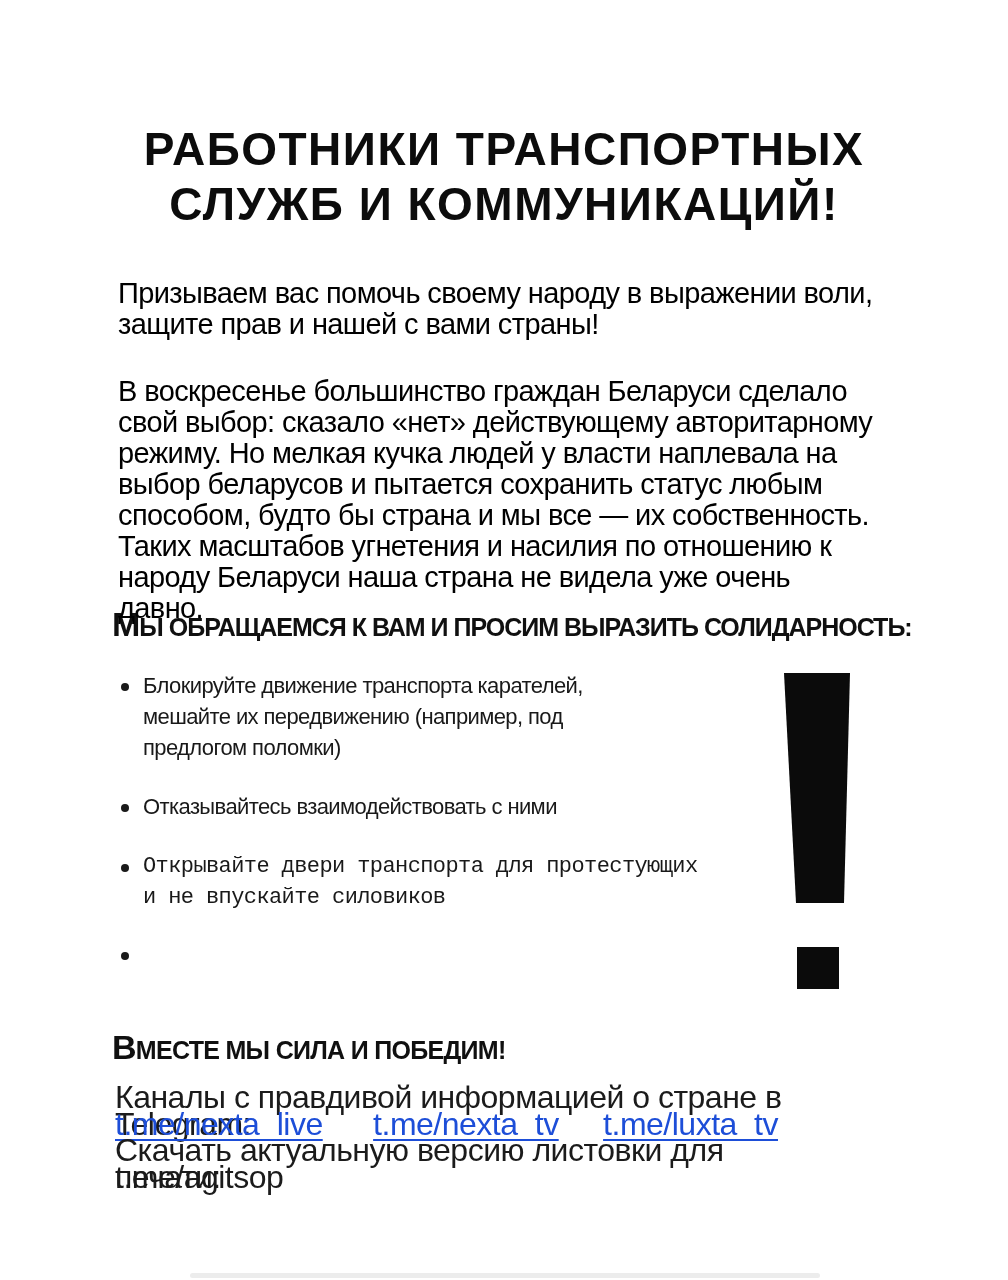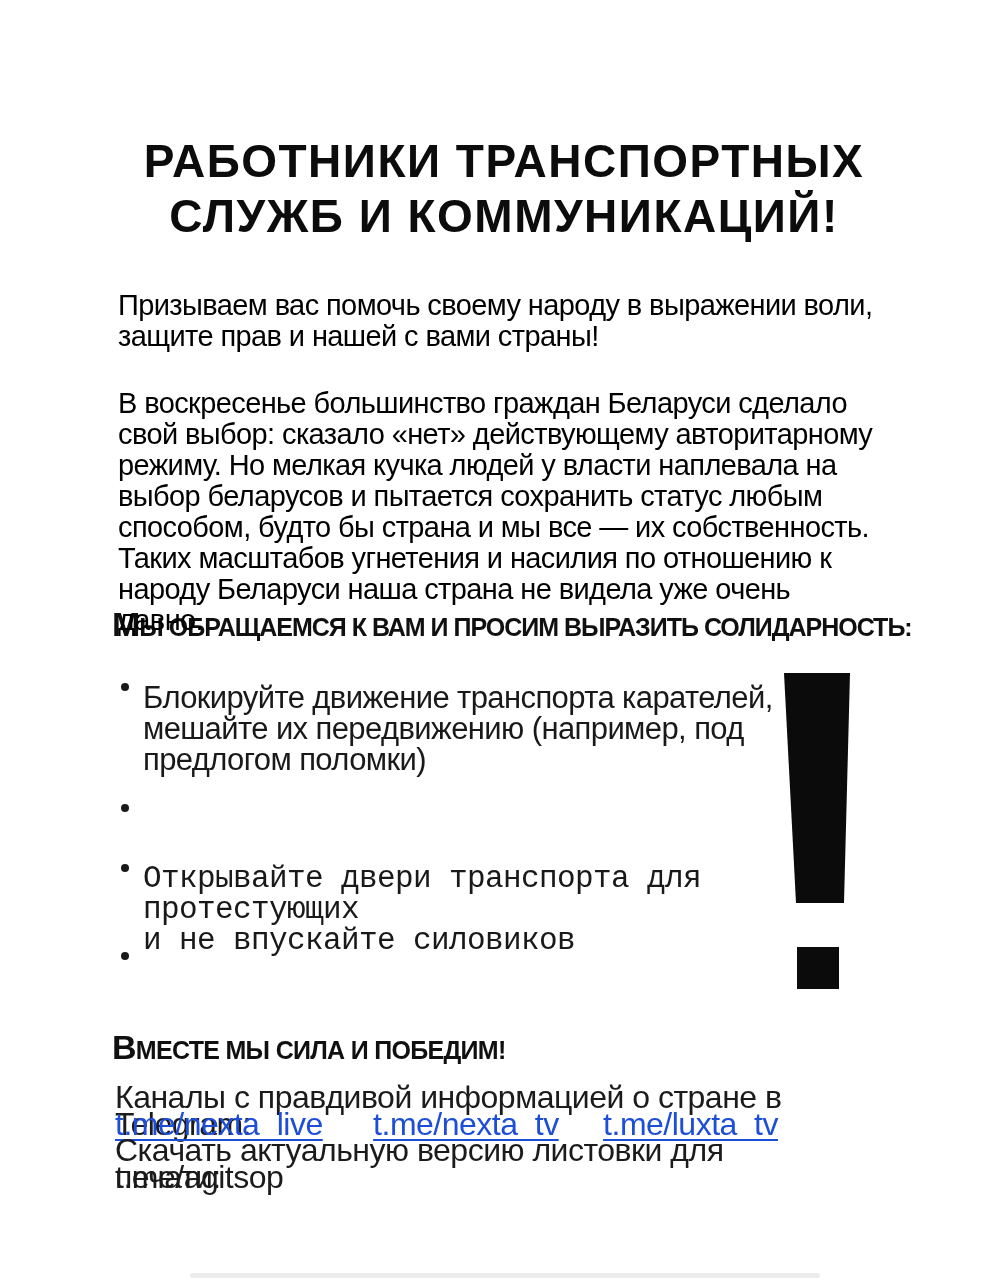--- a/index.html
+++ b/index.html
@@ -7,21 +7,21 @@
     position: relative;
     width: 1008px;
     height: 1280px;
     margin: 0 auto;
     background: #ffffff;
     font-family: "Liberation Sans", "DejaVu Sans", sans-serif;
     color: #161616;
     overflow: hidden;
   }
   .abs { position: absolute; }
-  .prewrap { white-space: pre-line; margin-top: 12px; }
+  .prewrap { white-space: pre-line; }
 
   .title {
     left: 0; right: 0;
     top: 122px;
     text-align: center;
     font-size: 46px;
     line-height: 55px;
     font-weight: bold;
     letter-spacing: 1.5px;
     color: #0c0c0c;
@@ -47,21 +47,21 @@
     letter-spacing: -1.0px;
     color: #101010;
   }
   .smallcaps::first-letter { font-size: 34px; }
   .appeal { top: 607px; }
   .slogan { top: 1030px; letter-spacing: -0.7px; }
 
   .bullet-text {
     left: 143px;
     width: 680px;
-    font-size: 31px;
+    font-size: 22px;
     line-height: 31px;
     letter-spacing: -0.6px;
     color: #191919;
   }
   .b1 { top: 670px; }
   .b2 { top: 791px; }
   .b3 { top: 851px; font-family: Liberation Mono, monospace; }
   .b4 { top: 939px; }
 
   .bullet-dot {
@@ -127,20 +127,21 @@
 способом, будто бы страна и мы все — их собственность.
 Таких масштабов угнетения и насилия по отношению к
 народу Беларуси наша страна не видела уже очень давно.</div>
 
   <div class="abs bullet-dot d1"></div>
   <div class="abs bullet-text b1 prewrap">Блокируйте движение транспорта карателей,
 мешайте их передвижению (например, под
 предлогом поломки)</div>
 
   <div class="abs bullet-dot d2"></div>
+  <div class="abs bullet-text b2 prewrap">Отказывайтесь взаимодействовать с ними</div>
 
   <div class="abs bullet-dot d3"></div>
   <div class="abs bullet-text b3 prewrap">Открывайте двери транспорта для протестующих
 и не впускайте силовиков</div>
 
   <div class="abs bullet-dot d4"></div>
 
   <svg class="abs excl" width="76" height="326" viewBox="0 0 76 326">
     <polygon points="4,5 70,5 64,235 16,235" fill="#0b0b0b"></polygon>
     <rect x="17" y="279" width="42" height="42" fill="#0b0b0b"></rect>

